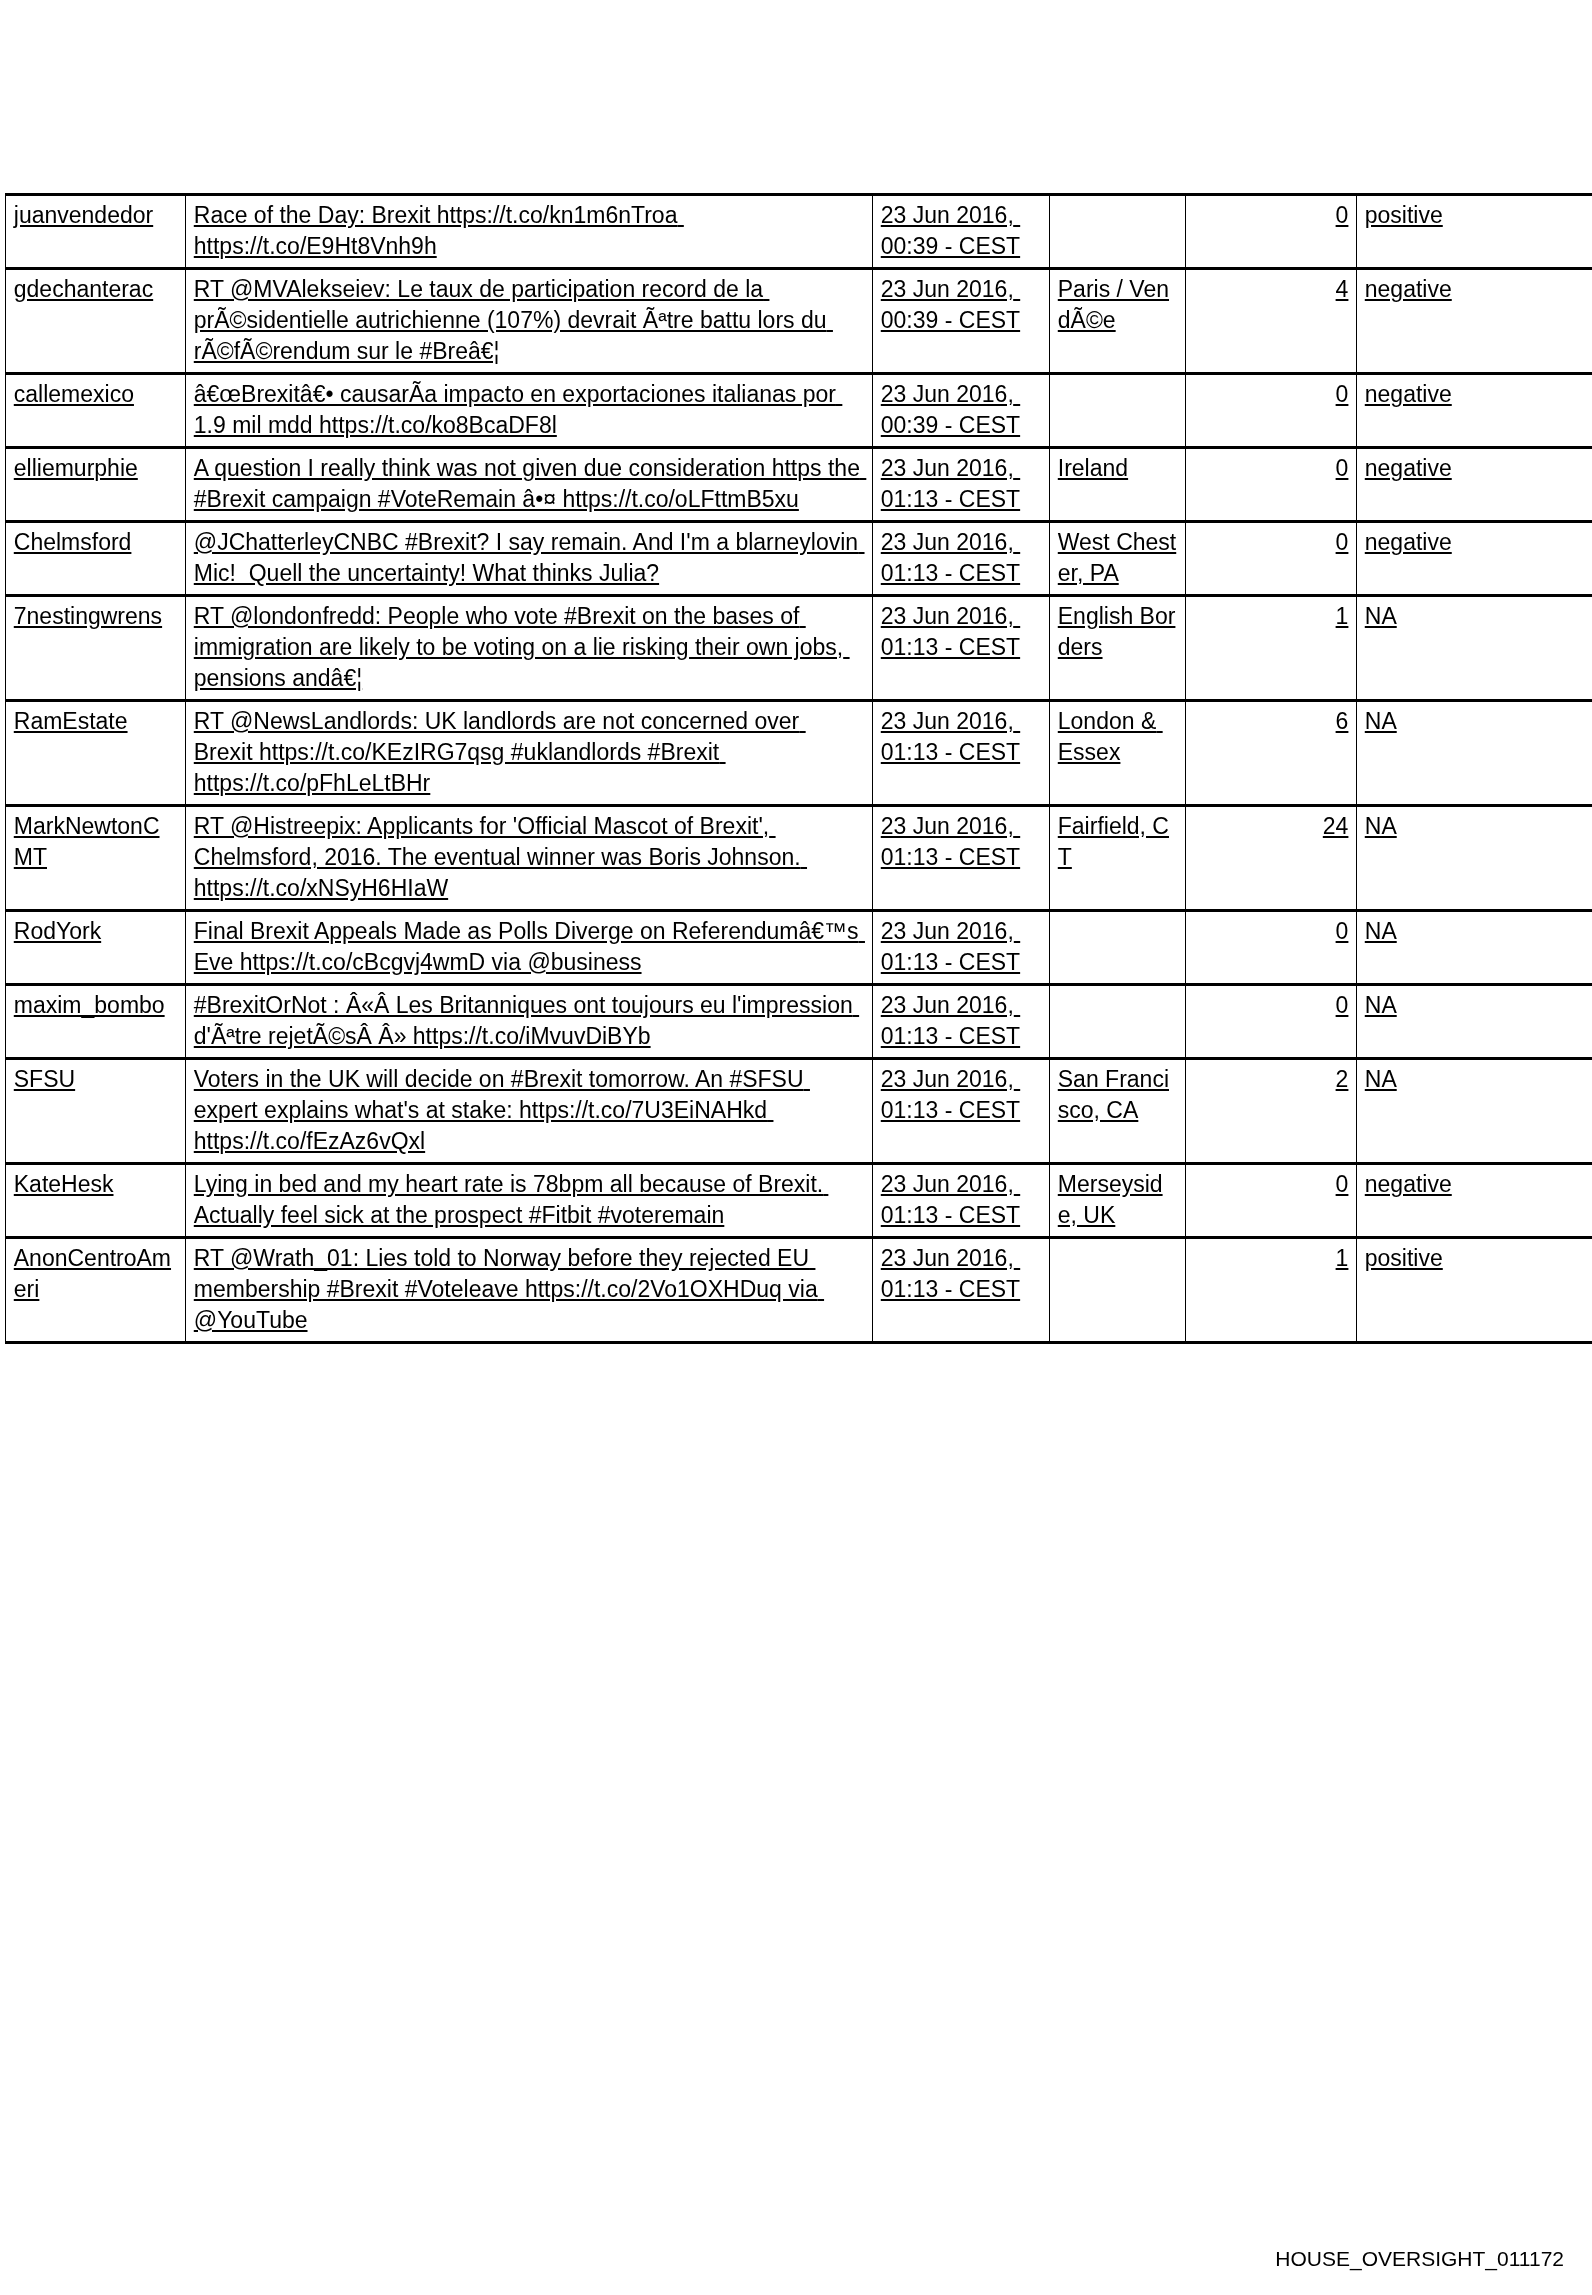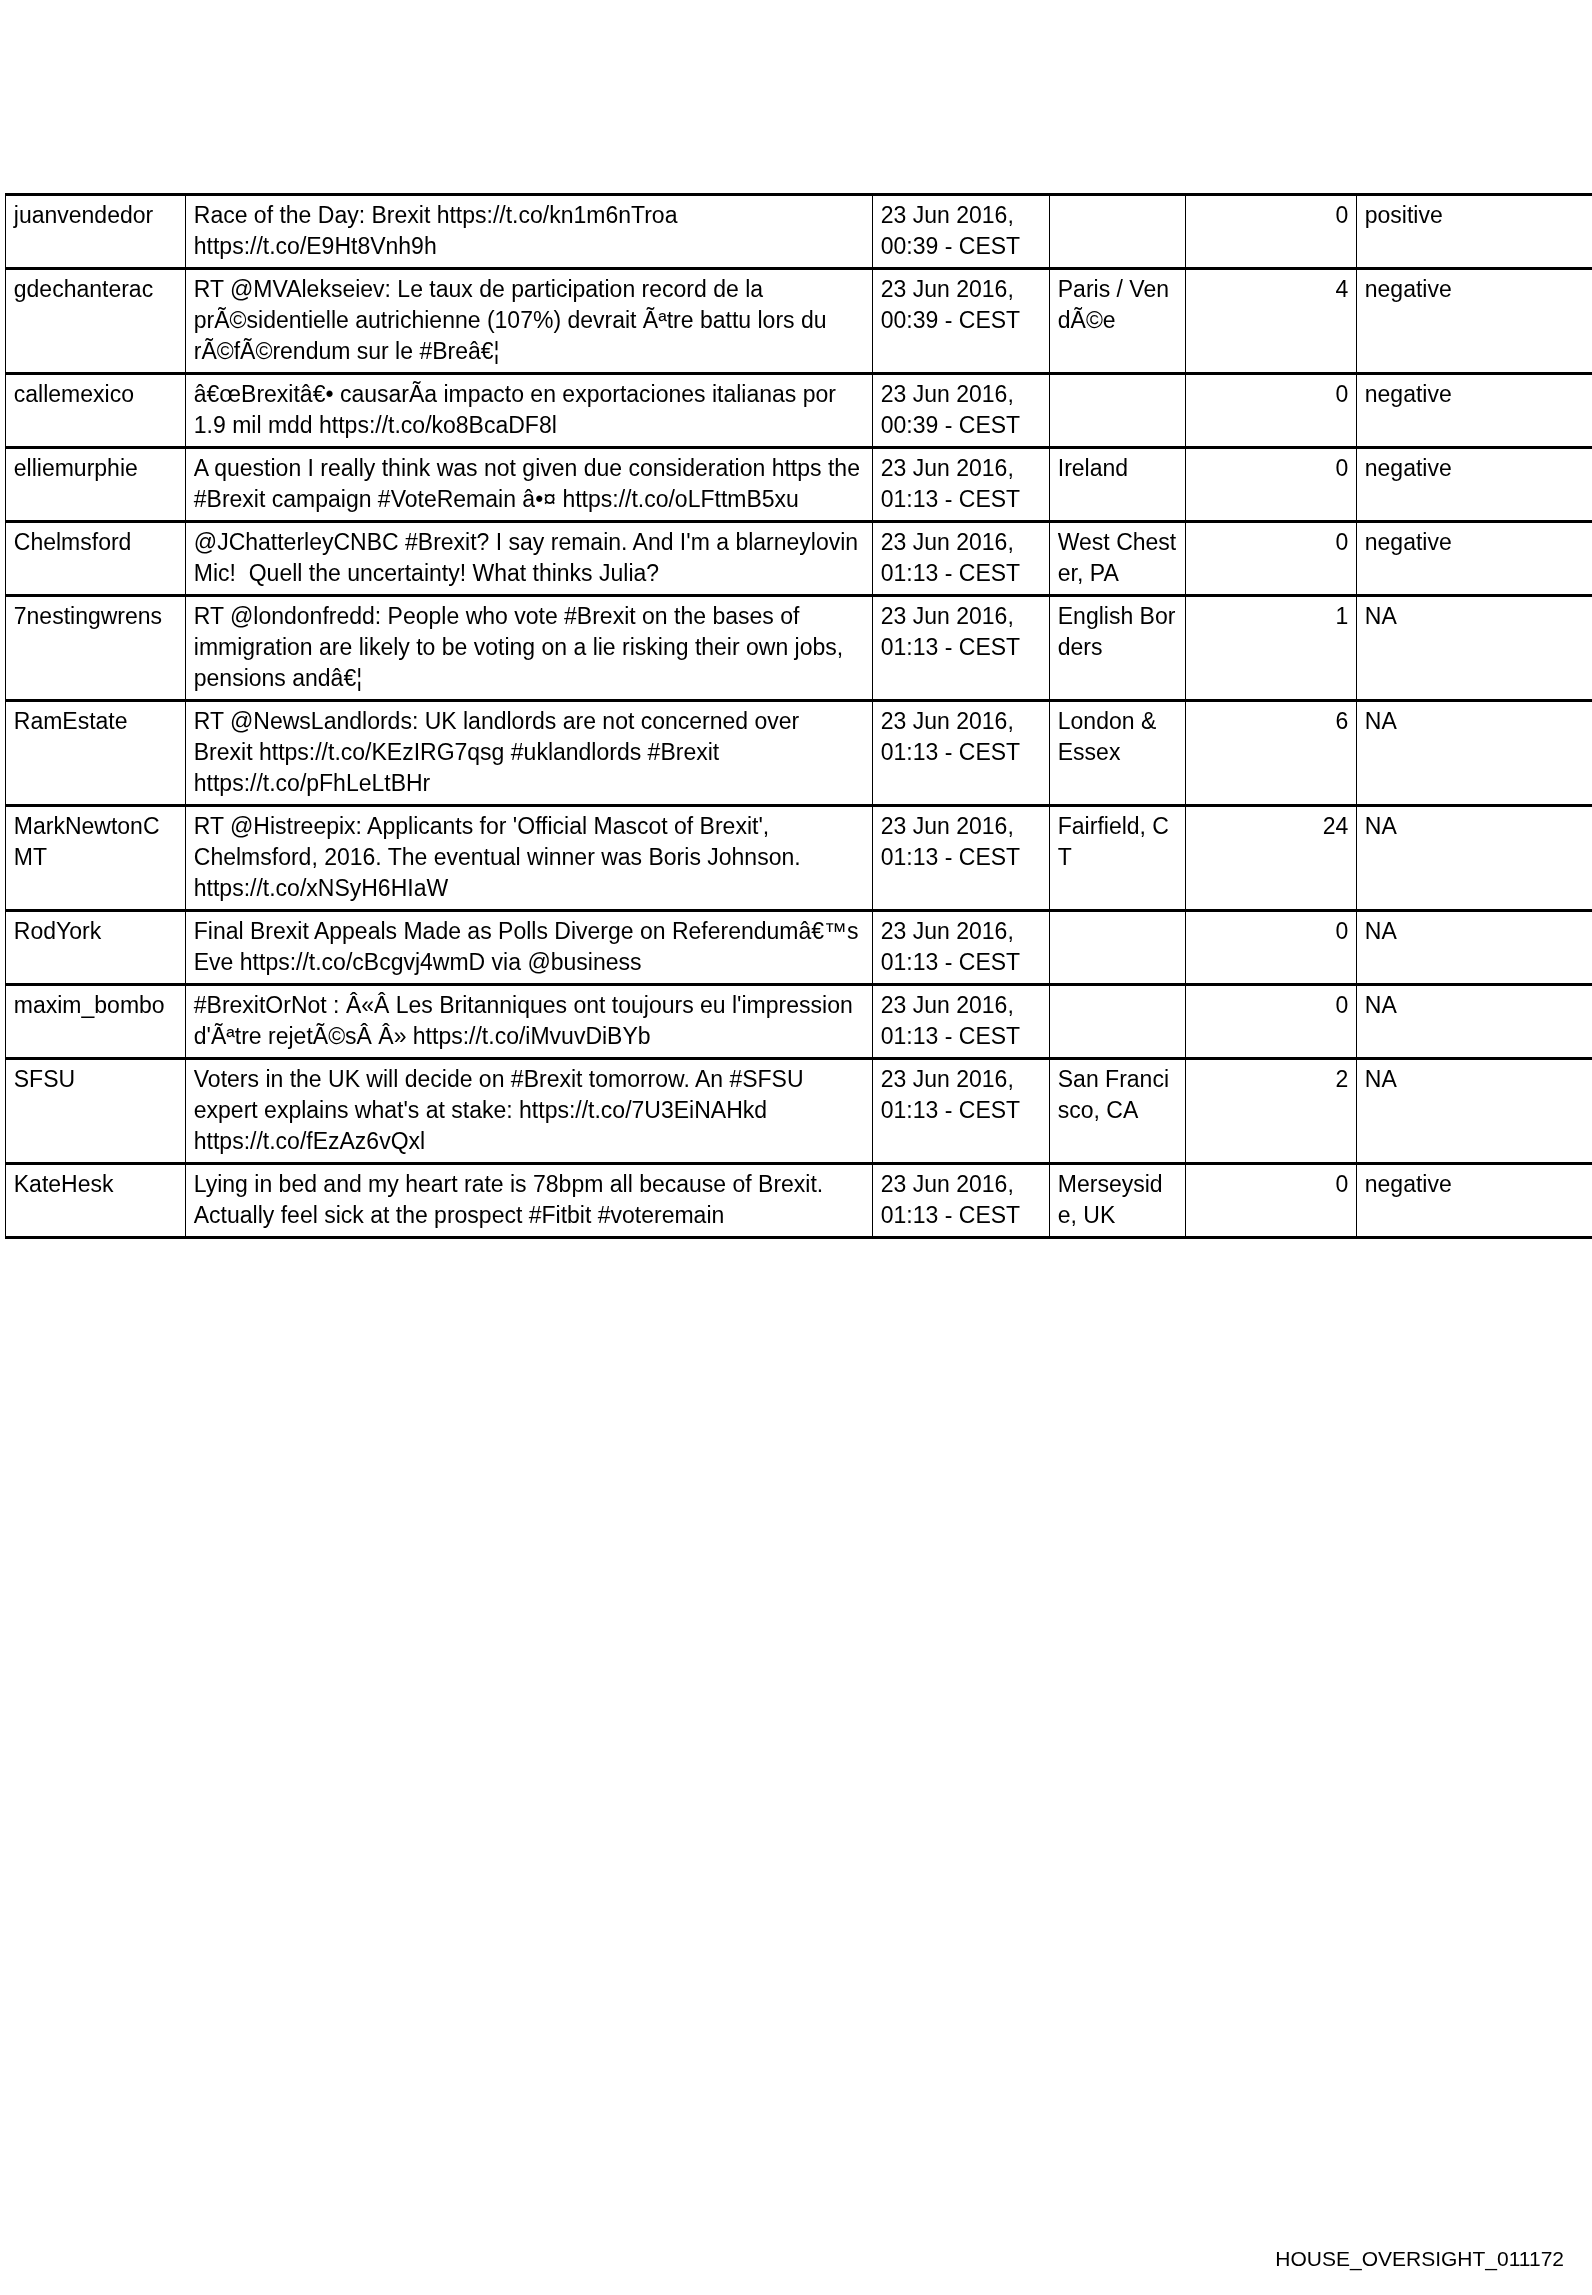--- a/index.html
+++ b/index.html
@@ -13,20 +13,21 @@
     height: 2295px;
     font-family: "Liberation Sans", sans-serif;
     color: #000000;
     overflow: hidden;
   }
   .table-wrap {
     position: absolute;
     left: 5.1px;
     top: 193px;
     width: 1308px;
+    text-decoration: underline;
   }
   table.tweet-table {
     border-collapse: collapse;
     table-layout: fixed;
     width: 1587px;
   }
   table.tweet-table td {
     border-left: 1.9px solid #000;
     border-right: 1.9px solid #000;
     border-top: 3.9px solid #000;
@@ -162,18 +163,26 @@
           <td class="sentiment">NA</td>
         </tr>
         <tr>
           <td class="username">KateHesk</td>
           <td class="tweet">Lying in bed and my heart rate is 78bpm all because of Brexit. Actually feel sick at the prospect #Fitbit #voteremain</td>
           <td class="datetime">23 Jun 2016, 01:13 - CEST</td>
           <td class="location">Merseyside, UK</td>
           <td class="retweet_count">0</td>
           <td class="sentiment">negative</td>
         </tr>
+        <tr>
+          <td class="username">AnonCentroAmeri</td>
+          <td class="tweet">RT @Wrath_01: Lies told to Norway before they rejected EU membership #Brexit #Voteleave https://t.co/2Vo1OXHDuq via @YouTube</td>
+          <td class="datetime">23 Jun 2016, 01:13 - CEST</td>
+          <td class="location"></td>
+          <td class="retweet_count">1</td>
+          <td class="sentiment">positive</td>
+        </tr>
       </tbody>
   </table>
 </div>
 
 <div class="doc-id">HOUSE_OVERSIGHT_011172</div>
 
 
 </body></html>

